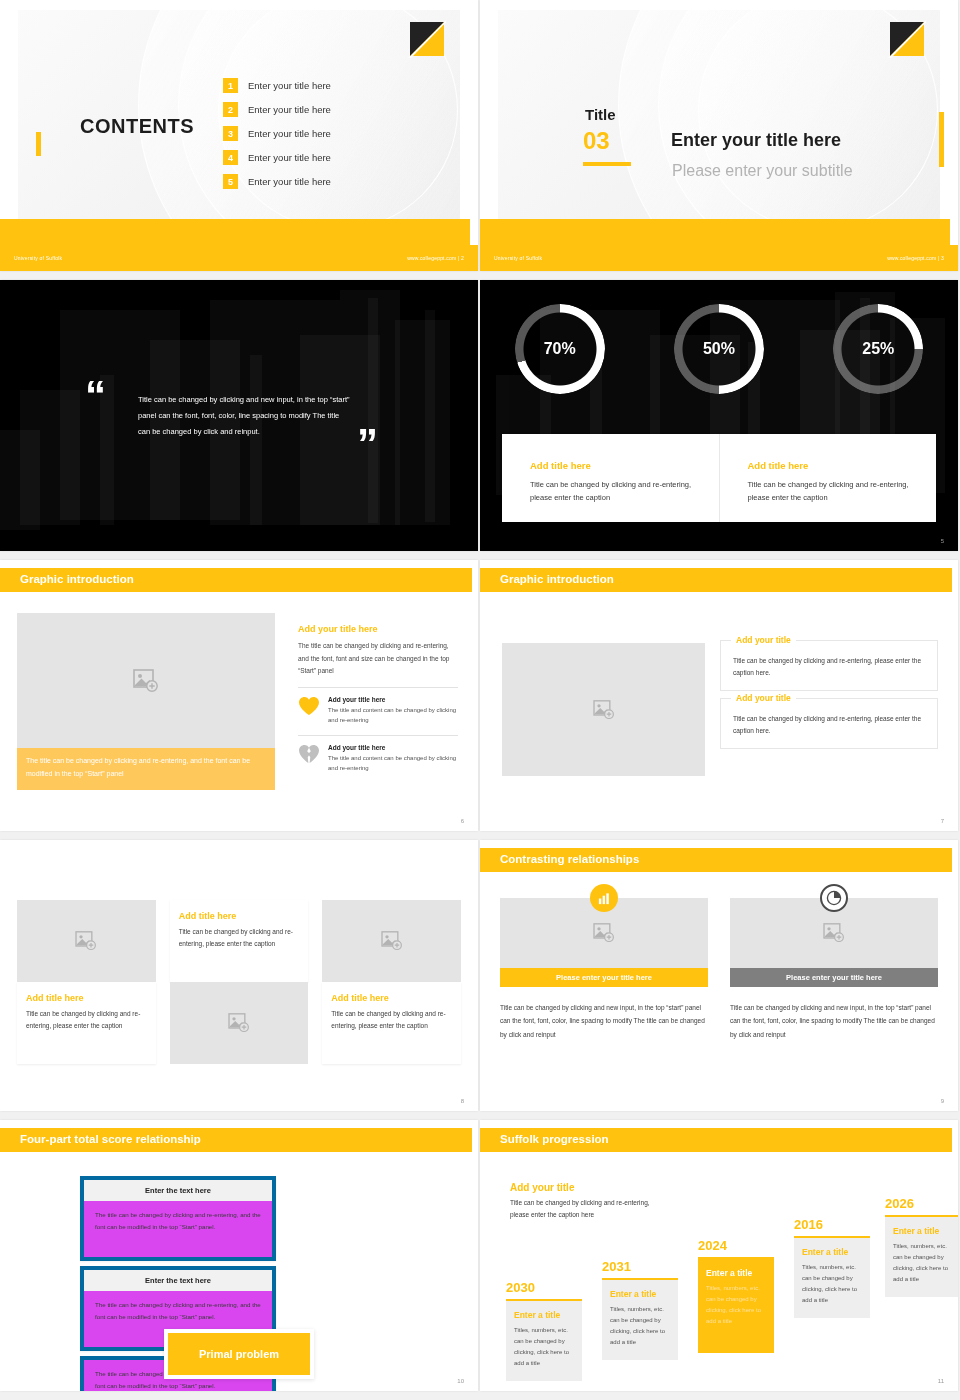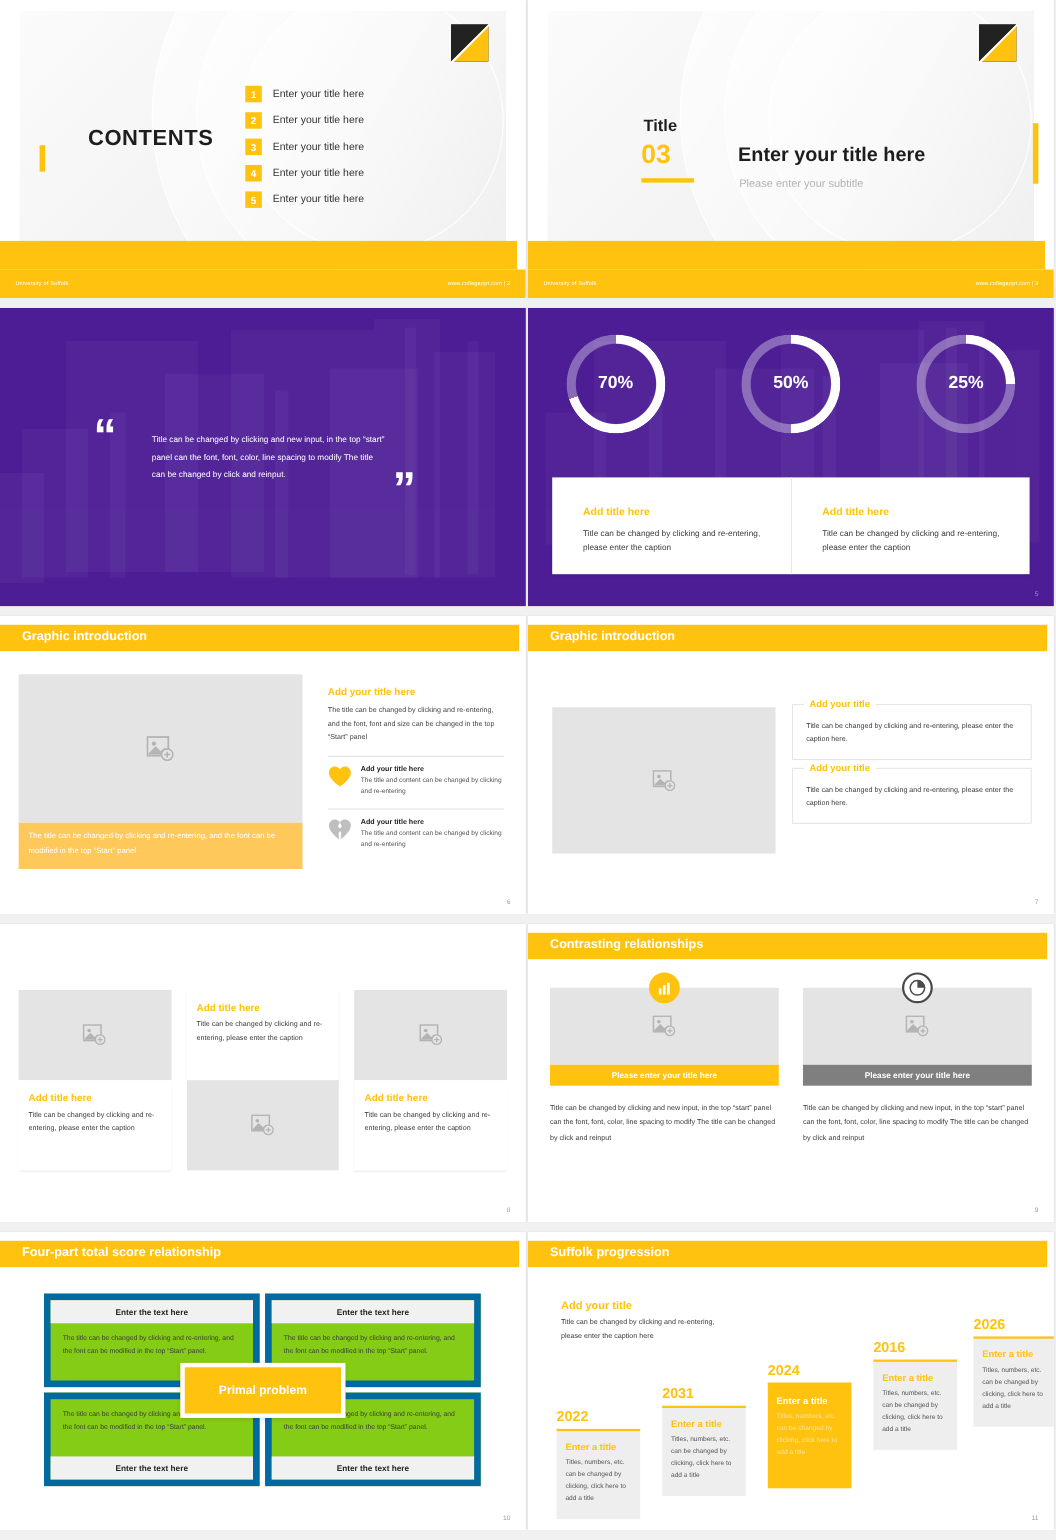--- a/index.html
+++ b/index.html
@@ -65,25 +65,25 @@
     width:15px; height:15px; background:#ffc20e; color:#fff; font-size:9px; font-weight:bold;
     display:flex; align-items:center; justify-content:center; margin-right:10px;
   }
   .toc-label { font-size:9.5px; color:#333; }
 
   
   .part-word { position:absolute; left:87px; top:96px; font-size:15px; font-weight:bold; color:#1d1d1d; }
   .part-num  { position:absolute; left:85px; top:117px; font-size:24px; font-weight:bold; color:#ffc20e; }
   .part-rule { position:absolute; left:85px; top:152px; width:48px; height:4px; background:#ffc20e; }
   .part-title { position:absolute; left:173px; top:120px; font-size:18px; font-weight:bold; color:#1d1d1d; }
-  .part-sub { position:absolute; left:174px; top:152px; font-size:10px; color:#b3b3b3; }
+  .part-sub { position:absolute; left:174px; top:152px; font-size:16px; color:#b3b3b3; }
   .right-tab { position:absolute; right:14px; top:112px; width:5px; height:55px; background:#ffc20e; }
 
   
-  .quote { background:#4c1d95; }
+  .quote { background:#000000; }
   .bldg { position:absolute; inset:0; opacity:.35; }
   .bldg i { position:absolute; background:rgba(255,255,255,.11); display:block; }
   .qmark { position:absolute; color:#fff; font-weight:bold; line-height:.75; }
   .qmark.open { left:85px; top:100px; font-size:42px; }
   .qmark.close { right:100px; top:148px; font-size:42px; }
   .qtext { position:absolute; left:138px; top:112px; width:215px; color:#fff; font-size:7.5px; line-height:2.1; }
 
   
   .donuts { position:absolute; top:24px; left:0; right:0; display:flex; justify-content:space-around; }
   .donut { width:90px; height:90px; border-radius:50%; position:relative; display:flex; align-items:center; justify-content:center; }
@@ -148,22 +148,22 @@
   .s8 .img { height:70px; margin-top:0; }
   .s8 .bar { height:19px; display:flex; align-items:center; justify-content:center; color:#fff; font-size:7.5px; font-weight:bold; }
   .s8 .bar.y { background:#ffc20e; }
   .s8 .bar.g { background:#7f7f7f; }
   .s8 .desc { margin-top:14px; font-size:6.5px; color:#3a3a3a; line-height:2.05; }
 
   
   .s9 { position:absolute; left:40px; top:56px; right:40px; }
   .s9grid { display:flex; flex-wrap:wrap; gap:5px; }
   .q {
-    width:calc(50% - 3px); height:85px; background:#84cc16; border:6px solid #0369a1;
-    box-shadow:0 1px 2px rgba(0,0,0,.05); position:relative;
+    width:calc(50% - 3px); height:85px; background:#d946ef; border:4px solid #0369a1;
+    box-shadow:0 1px 2px rgba(0,0,0,.05); position:relative;margin-left:40px;
   }
   .q .cap { background:#f1f1f1; height:21px; display:flex; align-items:center; justify-content:center; font-size:7.5px; font-weight:bold; color:#222; }
   .q .body { padding:8px 11px; font-size:6.2px; color:#3a3a3a; line-height:1.9; }
   .q.bot .cap { position:absolute; left:0; right:0; bottom:0; }
   .center-chip {
     position:absolute; left:50%; top:50%; transform:translate(-50%,-50%);
     width:150px; height:50px; background:#ffc20e; color:#fff; font-size:11px; font-weight:bold;
     display:flex; align-items:center; justify-content:center; z-index:6;
     border:4px solid #fff; box-shadow:0 1px 4px rgba(0,0,0,.12);
   }
@@ -531,21 +531,21 @@
       <span>Suffolk progression</span>
     </div>
 
     <div class="s10-intro">
       <h4>Add your title</h4>
       <p>Title can be changed by clicking and re-entering, please enter the caption here</p>
     </div>
 
     <div class="tl">
       <div class="step" style="left:6px; top:104px;">
-        <div class="yr">2022</div>
+        <div class="yr">2030</div>
         <div class="bx">
           <h5>Enter a title</h5>
           <p>Titles, numbers, etc. can be changed by clicking, click here to add a title</p>
         </div>
       </div>
       <div class="step" style="left:102px; top:83px;">
         <div class="yr">2031</div>
         <div class="bx">
           <h5>Enter a title</h5>
           <p>Titles, numbers, etc. can be changed by clicking, click here to add a title</p>

